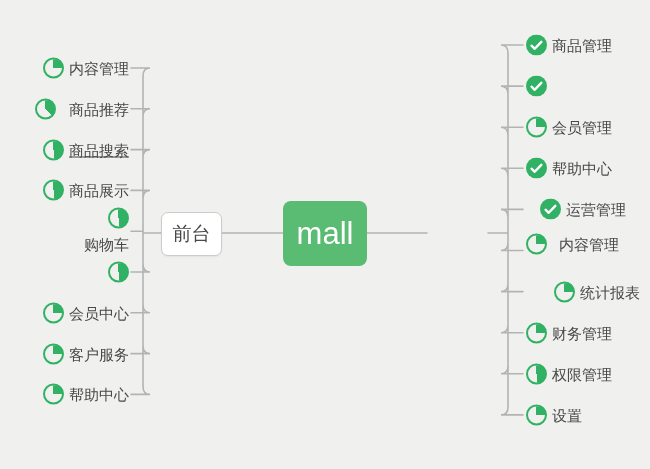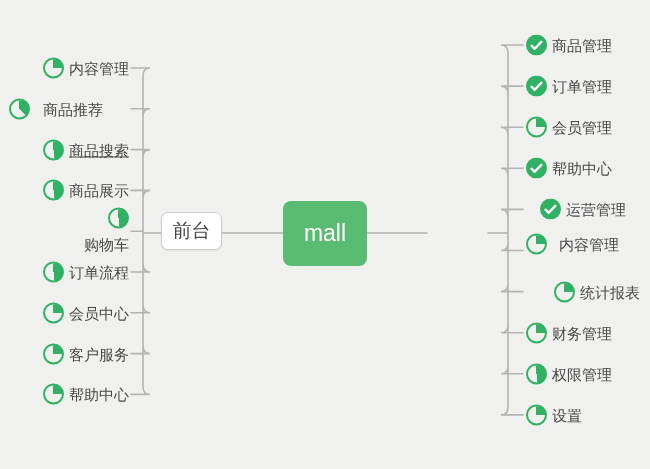--- a/index.html
+++ b/index.html
@@ -26,25 +26,25 @@
     justify-content: center;
     box-sizing: border-box;
     white-space: nowrap;
   }
   .root-node {
     left: 283px; top: 201px;
     width: 84px; height: 65px;
     background: #5abb73;
     color: #ffffff;
     border-radius: 8px;
-    font-size: 23px;
+    font-size: 31px;
   }
   .branch-node {
     top: 212px;
-    width: 61px; height: 38px;
+    width: 61px; height: 44px;
     background: #ffffff;
     border: 1px solid #cccccc;
     border-radius: 7px;
     color: #484848;
     font-size: 19px;
     box-shadow: 0 1px 2px rgba(0,0,0,0.06);
   }
   .branch-left  { left: 161px; }
   .branch-right { left: 427px; }
   .leaf {
@@ -84,39 +84,38 @@
   <div class="node root-node">mall</div>
 
   <div class="node branch-node branch-left">前台</div>
 
 
   <div id="left-items">
       <div class="leaf" style="top: 68px; right: 521px;">
     <span class="marker marker-pie" style="background: conic-gradient(rgb(49, 177, 99) 0%, rgb(49, 177, 99) 25%, transparent 25%, transparent 100%); border-color: rgb(49, 177, 99);"></span>
     <span class="leaf-label">内容管理</span>
   </div>
-      <div class="leaf" style="top: 108.8px; right: 547px; gap: 13px;">
+      <div class="leaf" style="top: 108.8px; right: 521px; gap: 13px;">
     <span class="marker marker-pie" style="background: conic-gradient(rgb(49, 177, 99) 0%, rgb(49, 177, 99) 37.5%, transparent 37.5%, transparent 100%); border-color: rgb(49, 177, 99);"></span>
     <span class="leaf-label">商品推荐</span>
   </div>
       <div class="leaf" style="top: 149.6px; right: 521px; text-decoration: underline;">
     <span class="marker marker-pie" style="background: conic-gradient(rgb(49, 177, 99) 0%, rgb(49, 177, 99) 50%, transparent 50%, transparent 100%); border-color: rgb(49, 177, 99);"></span>
     <span class="leaf-label">商品搜索</span>
   </div>
       <div class="leaf" style="top: 190.4px; right: 521px;">
     <span class="marker marker-pie" style="background: conic-gradient(rgb(49, 177, 99) 0%, rgb(49, 177, 99) 50%, transparent 50%, transparent 100%); border-color: rgb(49, 177, 99);"></span>
     <span class="leaf-label">商品展示</span>
   </div>
       <div class="leaf" style="top: 231.2px; right: 521px; flex-direction: column;">
     <span class="marker marker-pie" style="background: conic-gradient(rgb(49, 177, 99) 0%, rgb(49, 177, 99) 50%, transparent 50%, transparent 100%); border-color: rgb(49, 177, 99);"></span>
     <span class="leaf-label">购物车</span>
   </div>
       <div class="leaf" style="top: 272px; right: 521px;">
     <span class="marker marker-pie" style="background: conic-gradient(rgb(49, 177, 99) 0%, rgb(49, 177, 99) 50%, transparent 50%, transparent 100%); border-color: rgb(49, 177, 99);"></span>
-    <span class="leaf-label">订单流程</span>
   </div>
       <div class="leaf" style="top: 312.8px; right: 521px;">
     <span class="marker marker-pie" style="background: conic-gradient(rgb(49, 177, 99) 0%, rgb(49, 177, 99) 25%, transparent 25%, transparent 100%); border-color: rgb(49, 177, 99);"></span>
     <span class="leaf-label">会员中心</span>
   </div>
       <div class="leaf" style="top: 353.6px; right: 521px;">
     <span class="marker marker-pie" style="background: conic-gradient(rgb(49, 177, 99) 0%, rgb(49, 177, 99) 25%, transparent 25%, transparent 100%); border-color: rgb(49, 177, 99);"></span>
     <span class="leaf-label">客户服务</span>
   </div>
       <div class="leaf" style="top: 394.4px; right: 521px;">
@@ -134,21 +133,20 @@
         </span>
     <span class="leaf-label">商品管理</span>
   </div>
       <div class="leaf" style="top: 86.1px; left: 526px;">
     <span class="marker marker-done">
           <svg viewBox="0 0 20 20" width="21" height="21">
             <circle cx="10" cy="10" r="10" fill="#31b163"></circle>
             <path d="M5.3 10.7l3 2.9 6.3-6.6" stroke="#fff" stroke-width="2.3" fill="none" stroke-linecap="round" stroke-linejoin="round"></path>
           </svg>
         </span>
-    <span class="leaf-label">订单管理</span>
   </div>
       <div class="leaf" style="top: 127.2px; left: 526px;">
     <span class="marker marker-pie" style="background: conic-gradient(rgb(49, 177, 99) 0%, rgb(49, 177, 99) 25%, transparent 25%, transparent 100%); border-color: rgb(49, 177, 99);"></span>
     <span class="leaf-label">会员管理</span>
   </div>
       <div class="leaf" style="top: 168.3px; left: 526px;">
     <span class="marker marker-done">
           <svg viewBox="0 0 20 20" width="21" height="21">
             <circle cx="10" cy="10" r="10" fill="#31b163"></circle>
             <path d="M5.3 10.7l3 2.9 6.3-6.6" stroke="#fff" stroke-width="2.3" fill="none" stroke-linecap="round" stroke-linejoin="round"></path>

